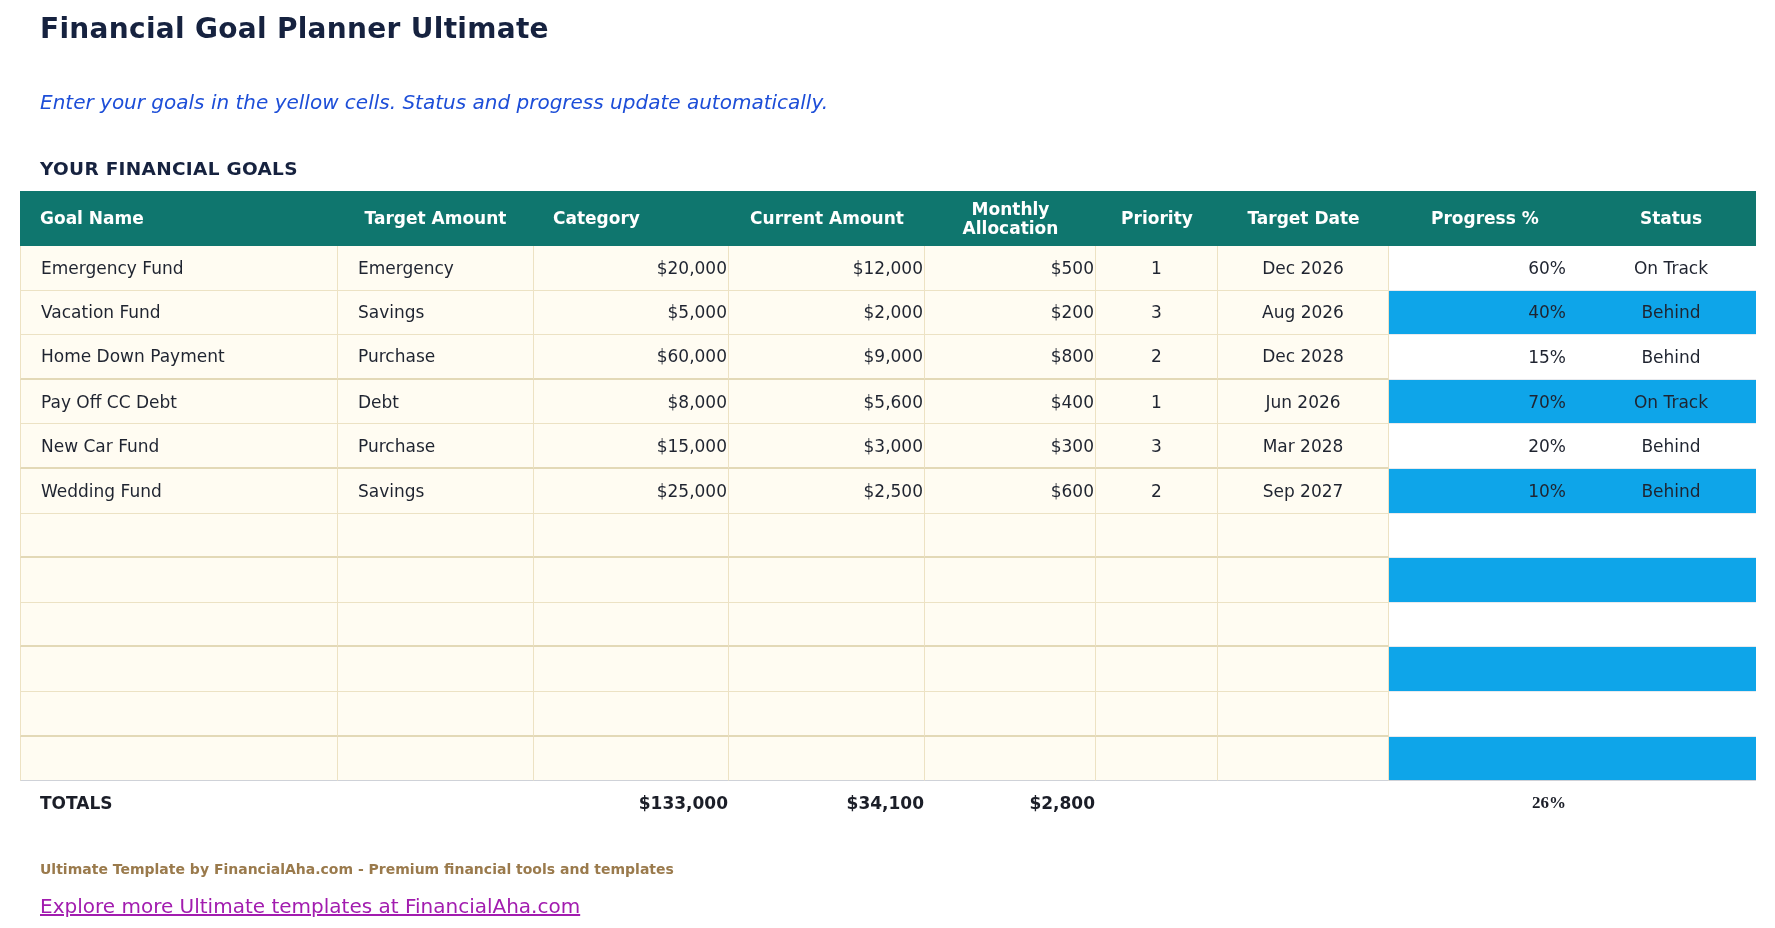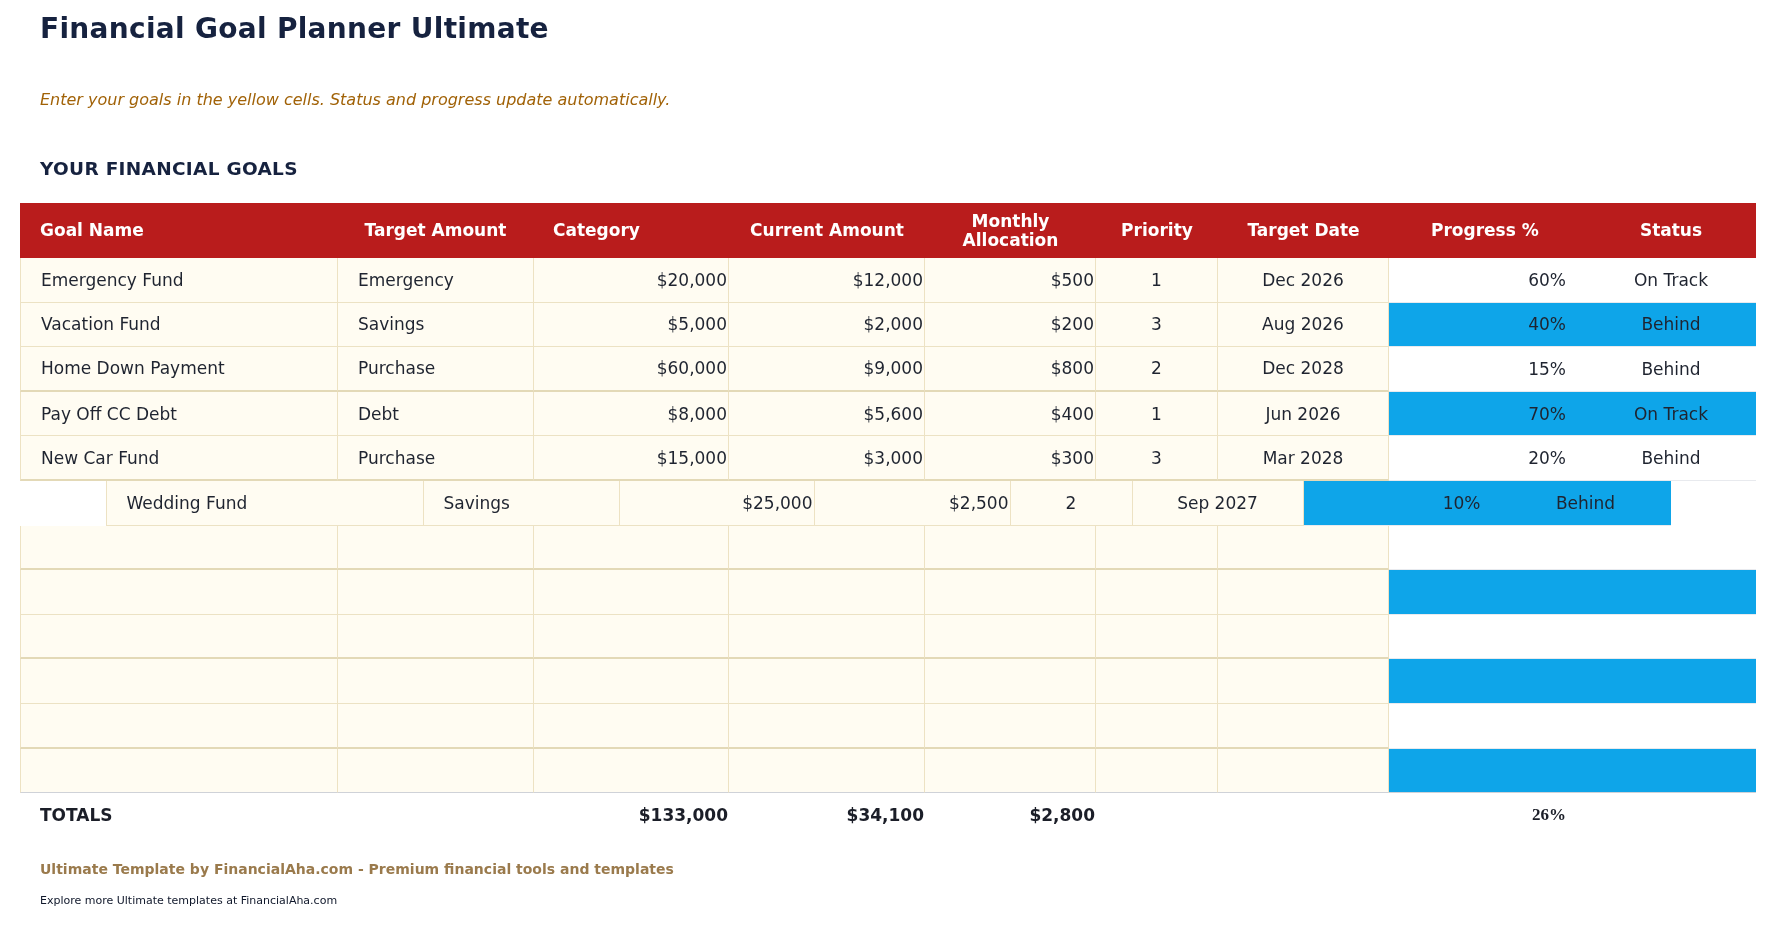--- a/index.html
+++ b/index.html
@@ -1,24 +1,24 @@
 <!DOCTYPE html>
 <html><head>
 <meta charset="utf-8">
 <style>
   * { box-sizing: border-box; margin: 0; padding: 0; }
   html, body { width: 1775px; height: 928px; background: #ffffff; overflow: hidden; }
   body { font-family: "DejaVu Sans", sans-serif; color: #1f2430; position: relative; }
 
   .title { position: absolute; left: 40px; top: 12px; font-size: 28px; font-weight: bold; color: #16223f; letter-spacing: 0.3px; }
-  .subtitle { position: absolute; left: 40px; top: 90px; font-size: 16px; font-style: italic; color: #a16207; }
+  .subtitle { position: absolute; left: 40px; top: 90px; font-size: 20px; font-style: italic; color: #1d4ed8; }
   .section-title { position: absolute; left: 40px; top: 158px; font-size: 18.5px; font-weight: bold; color: #16223f; letter-spacing: 0.3px; }
 
   .grid { position: absolute; left: 20px; top: 191px; width: 1736px; }
-  .hdr { display: flex; height: 55px; background: #b91c1c; margin-top: 12px; }
+  .hdr { display: flex; height: 55px; background: #0f766e; }
   .hdr .c { color: #ffffff; font-weight: bold; font-size: 17px; display: flex; align-items: center; line-height: 19px; }
   .c { flex: none; height: 100%; padding: 0 2px; overflow: hidden; white-space: nowrap; }
   .w0 { width: 318px; padding-left: 20px; }
   .w1 { width: 196px; padding-left: 20px; }
   .w2 { width: 195px; }
   .w3 { width: 196px; }
   .w4 { width: 171px; }
   .w5 { width: 122px; }
   .w6 { width: 171px; }
   .w7 { width: 197px; }
@@ -38,21 +38,21 @@
   .row.last .out { border-bottom: 1.5px solid #cfd2d8; }
   .row.last .in { border-bottom: 1.5px solid #cfd2d8; }
   .r { justify-content: flex-end; padding-right: 1px; }
   .ctr { justify-content: center; }
   .row .w7.r { padding-right: 20px; }
 
   .totals { display: flex; height: 44px; font-weight: bold; font-size: 17px; color: #1b1e28; }
   .totals .c { display: flex; align-items: center; }
 
   .credit { position: absolute; left: 40px; top: 861px; font-size: 14px; font-weight: bold; color: #9a7a4c; }
-  .link { position: absolute; left: 40px; top: 894px; font-size: 11px; color: #0f172a; cursor: pointer; }
+  .link { position: absolute; left: 40px; top: 894px; font-size: 20px; color: #a21caf; text-decoration: underline; cursor: pointer; }
 </style>
 </head>
 <body>
 
 <div class="title">Financial Goal Planner Ultimate</div>
 <div class="subtitle">Enter your goals in the yellow cells. Status and progress update automatically.</div>
 <div class="section-title">YOUR FINANCIAL GOALS</div>
 
 <div class="grid">
   <div class="hdr">
@@ -124,20 +124,21 @@
         <div class="c w5 in ctr">3</div>
         <div class="c w6 in ctr">Mar 2028</div>
         <div class="c w7 out r">20%</div>
         <div class="c w8 out ctr">Behind</div>
       </div>
       <div class="row alt">
         <div class="c w0 in">Wedding Fund</div>
         <div class="c w1 in">Savings</div>
         <div class="c w2 in r">$25,000</div>
         <div class="c w3 in r">$2,500</div>
+        <div class="c w4 in r">$600</div>
         <div class="c w5 in ctr">2</div>
         <div class="c w6 in ctr">Sep 2027</div>
         <div class="c w7 out r">10%</div>
         <div class="c w8 out ctr">Behind</div>
       </div>
       <div class="row thick">
         <div class="c w0 in"></div>
         <div class="c w1 in"></div>
         <div class="c w2 in r"></div>
         <div class="c w3 in r"></div>

